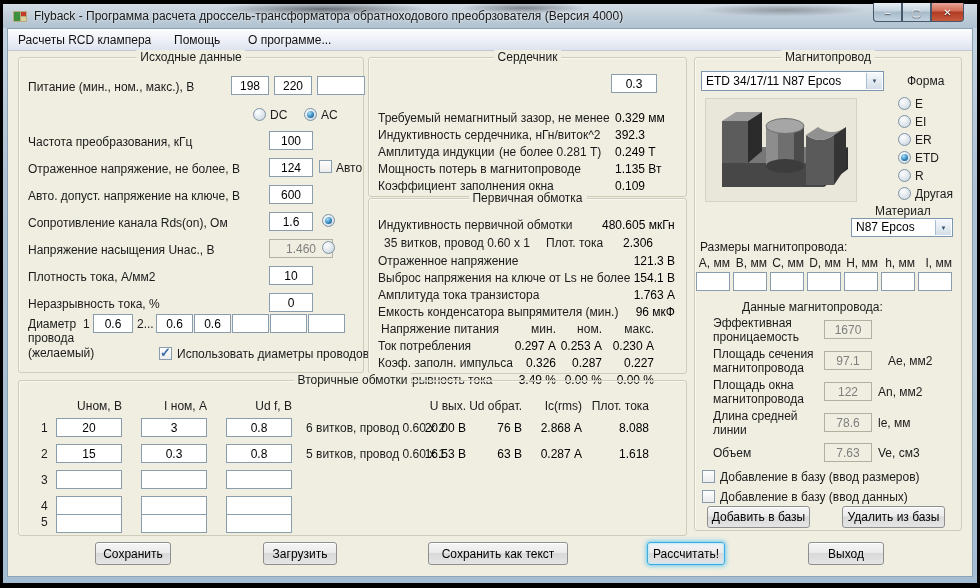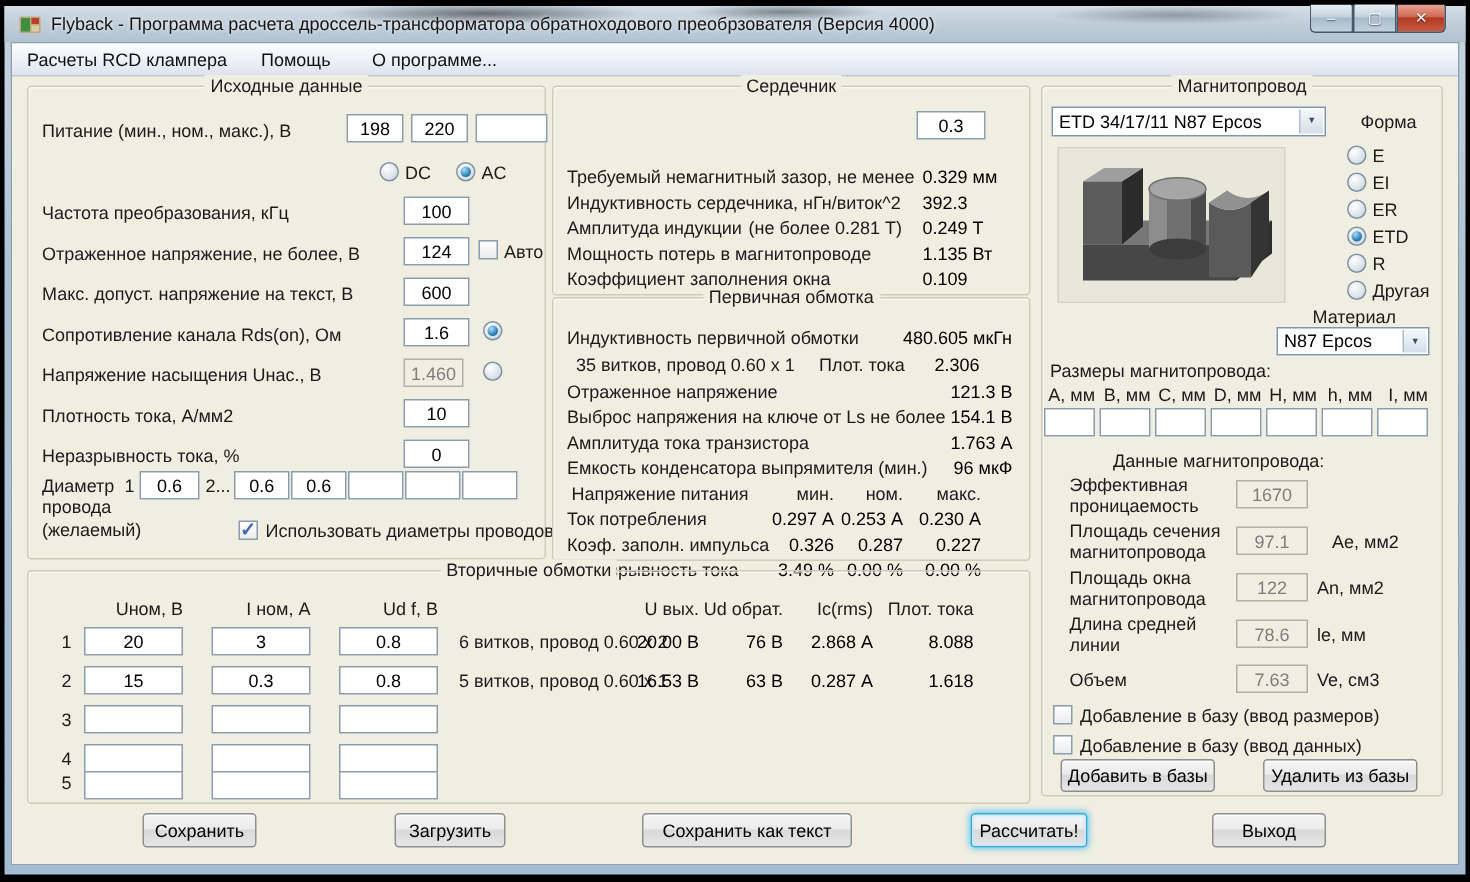--- a/index.html
+++ b/index.html
@@ -128,29 +128,29 @@
         <span class="lbl" style="left:302px;top:50px">AC</span>
 
         <span class="lbl" style="left:9px;top:77px">Частота преобразования, кГц</span>
         <input class="tb" style="left: 250px; top: 73px; width: 44px;" value="100">
 
         <span class="lbl" style="left:9px;top:104px">Отраженное напряжение, не более, В</span>
         <input class="tb" style="left: 250px; top: 100px; width: 44px;" value="124">
         <span class="cbx" style="left:300px;top:102px"></span>
         <span class="lbl" style="left:317px;top:103px">Авто</span>
 
-        <span class="lbl" style="left:9px;top:131px">Макс. допуст. напряжение на текст, В</span>
+        <span class="lbl" style="left:9px;top:131px">Авто. допуст. напряжение на ключе, В</span>
         <input class="tb" style="left: 250px; top: 127px; width: 44px;" value="600">
 
         <span class="lbl" style="left:9px;top:158px">Сопротивление канала Rds(on), Ом</span>
         <input class="tb" style="left: 250px; top: 154px; width: 44px;" value="1.6">
         <span class="rad on" style="left:303px;top:156px"></span>
 
         <span class="lbl" style="left:9px;top:185px">Напряжение насыщения Uнас., В</span>
-        <input class="tb dis" style="left: 250px; top: 181px; width: 40px;" disabled="" value="1.460">
+        <input class="tb dis" style="left: 250px; top: 181px; width: 64px;" disabled="" value="1.460">
         <span class="rad" style="left:303px;top:183px"></span>
 
         <span class="lbl" style="left:9px;top:212px">Плотность тока, А/мм2</span>
         <input class="tb" style="left: 250px; top: 208px; width: 44px;" value="10">
 
         <span class="lbl" style="left:9px;top:239px">Неразрывность тока, %</span>
         <input class="tb" style="left: 250px; top: 235px; width: 44px;" value="0">
 
         <span class="lbl" style="left:9px;top:259px">Диаметр</span>
         <span class="lbl" style="left:64px;top:259px">1</span>

